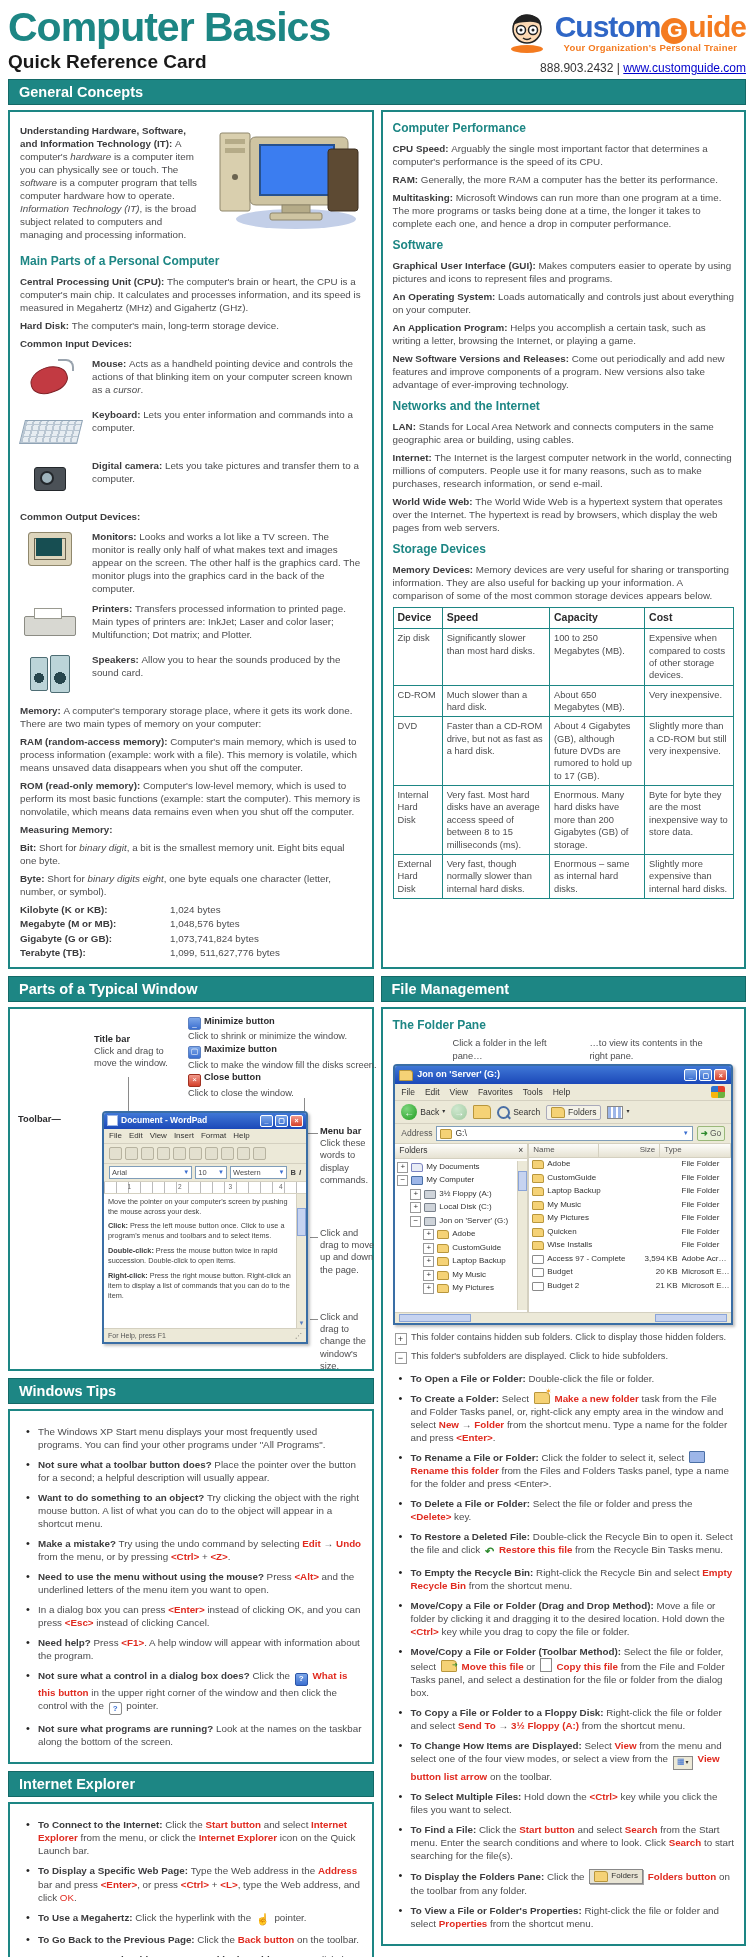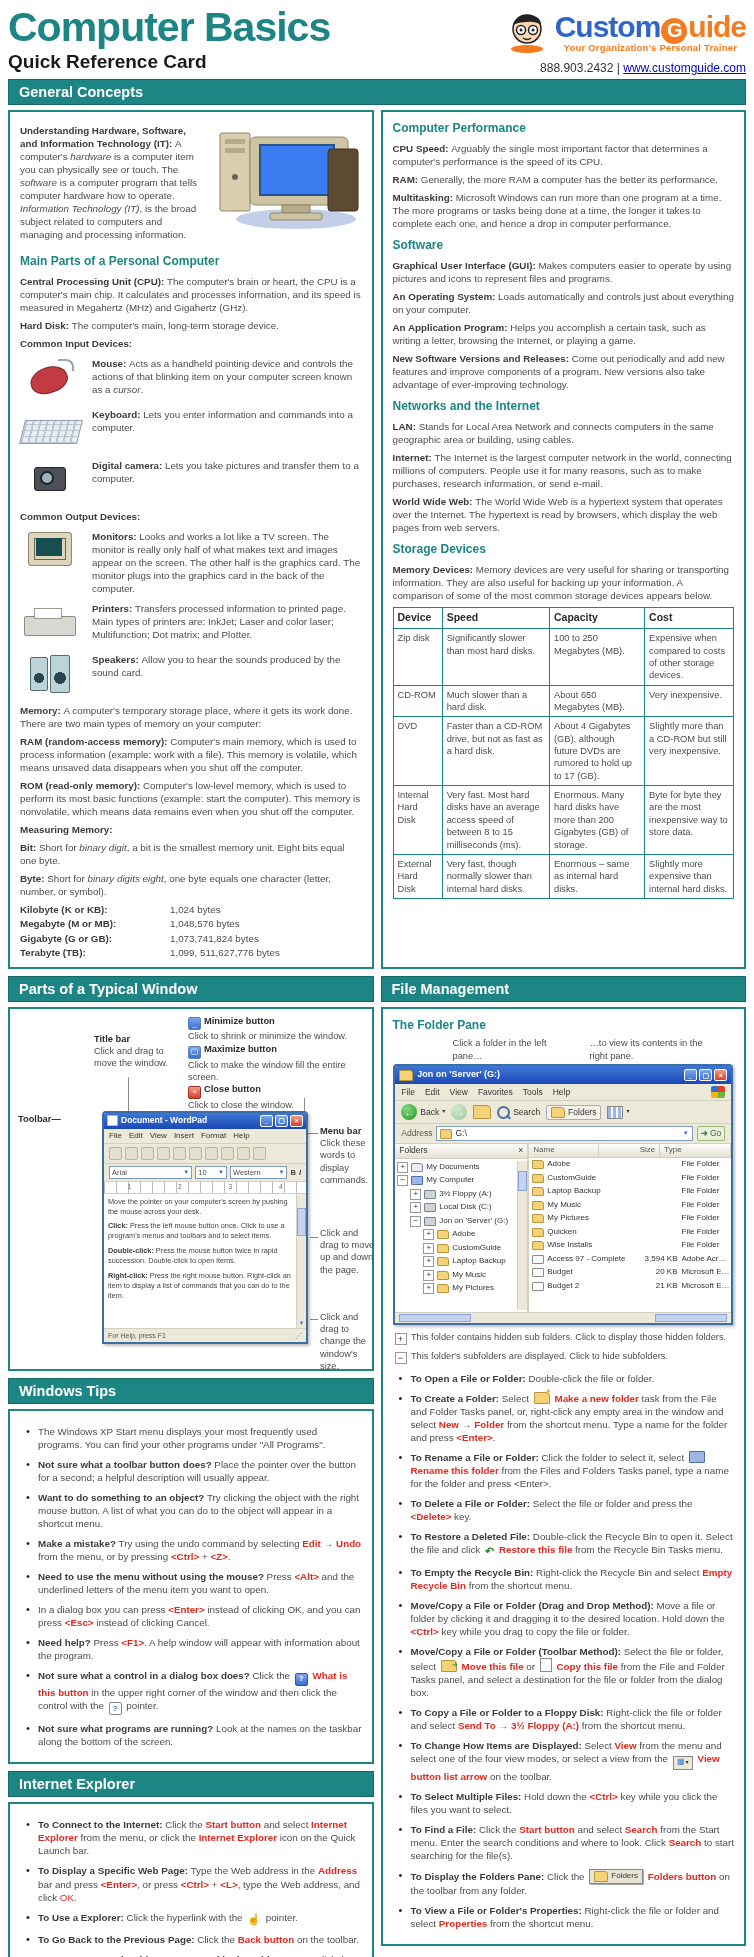--- a/index.html
+++ b/index.html
@@ -357,21 +357,21 @@
 
           <div class="callout" style="position:absolute;left:78px;top:18px;width:88px;">
             <span class="cl-b">Title bar</span><br>
             <span>Click and drag to move the window.</span>
           </div>
           <div class="vline" style="left:112px;top:62px;height:34px;"></div>
           <div class="callout" style="position:absolute;left:172px;top:0;width:190px;">
             <div><span class="btn-ico">_</span><span class="cl-b">Minimize button</span></div>
             <div>Click to shrink or minimize the window.</div>
             <div><span class="btn-ico">▢</span><span class="cl-b">Maximize button</span></div>
-            <div>Click to make the window fill the entire screen.</div>
+            <div>Click to make the window fill the disks screen.</div>
             <div><span class="btn-ico close">×</span><span class="cl-b">Close button</span></div>
             <div>Click to close the window.</div>
           </div>
           <div class="vline" style="left:288px;top:83px;height:13px;"></div>
 
           <div class="callout" style="position:absolute;left:2px;top:98px;width:86px;">
             <span class="cl-b">Toolbar—</span><br>
           </div>
           <div class="callout" style="position:absolute;left:304px;top:110px;width:58px;">
             <span class="cl-b">Menu bar</span><br>
@@ -471,21 +471,21 @@
             <li><span class="s-b">Not sure what a control in a dialog box does? </span><span>Click the </span><span class="ic ic-help">?</span><span> </span><span class="s-rb">What is this button</span><span> in the upper right corner of the window and then click the control with the </span><span class="ic ic-whatsthis">?</span><span> pointer.</span></li>
             <li><span class="s-b">Not sure what programs are running? </span><span>Look at the names on the taskbar along the bottom of the screen.</span></li>
           </ul>
       </div>
 
       <div class="banner" style="margin-top:7px;">Internet Explorer</div>
       <div class="box grow" style="margin-top:5px;">
         <ul class="blist">
             <li><span class="s-b">To Connect to the Internet: </span><span>Click the </span><span class="s-rb">Start button</span><span> and select </span><span class="s-rb">Internet Explorer</span><span> from the menu, or click the </span><span class="s-rb">Internet Explorer</span><span> icon on the Quick Launch bar.</span></li>
             <li><span class="s-b">To Display a Specific Web Page: </span><span>Type the Web address in the </span><span class="s-rb">Address</span><span> bar and press </span><span class="s-rb">&lt;Enter&gt;</span><span>, or press </span><span class="s-rb">&lt;Ctrl&gt;</span><span> + </span><span class="s-rb">&lt;L&gt;</span><span>, type the Web address, and click </span><span class="s-r">OK</span><span>.</span></li>
-            <li><span class="s-b">To Use a Explorer: </span><span>Click the hyperlink with the </span><span class="ic ic-hand">☝</span><span> pointer.</span></li>
+            <li><span class="s-b">To Use a Megahertz: </span><span>Click the hyperlink with the </span><span class="ic ic-hand">☝</span><span> pointer.</span></li>
             <li><span class="s-b">To Go Back to the Previous Page: </span><span>Click the </span><span class="s-rb">Back button</span><span> on the toolbar.</span></li>
             <li><span class="s-b">To Return to a Web Address you Typed in the Address Bar: </span><span>Click the Address bar list arrow and select the Web address.</span></li>
           </ul>
       </div>
     </div>
 
     <div class="col-stack">
       <div class="banner">File Management</div>
       <div class="box grow" style="margin-top:5px;">
         <div class="h2" style="margin-top:2px;">The Folder Pane</div>

